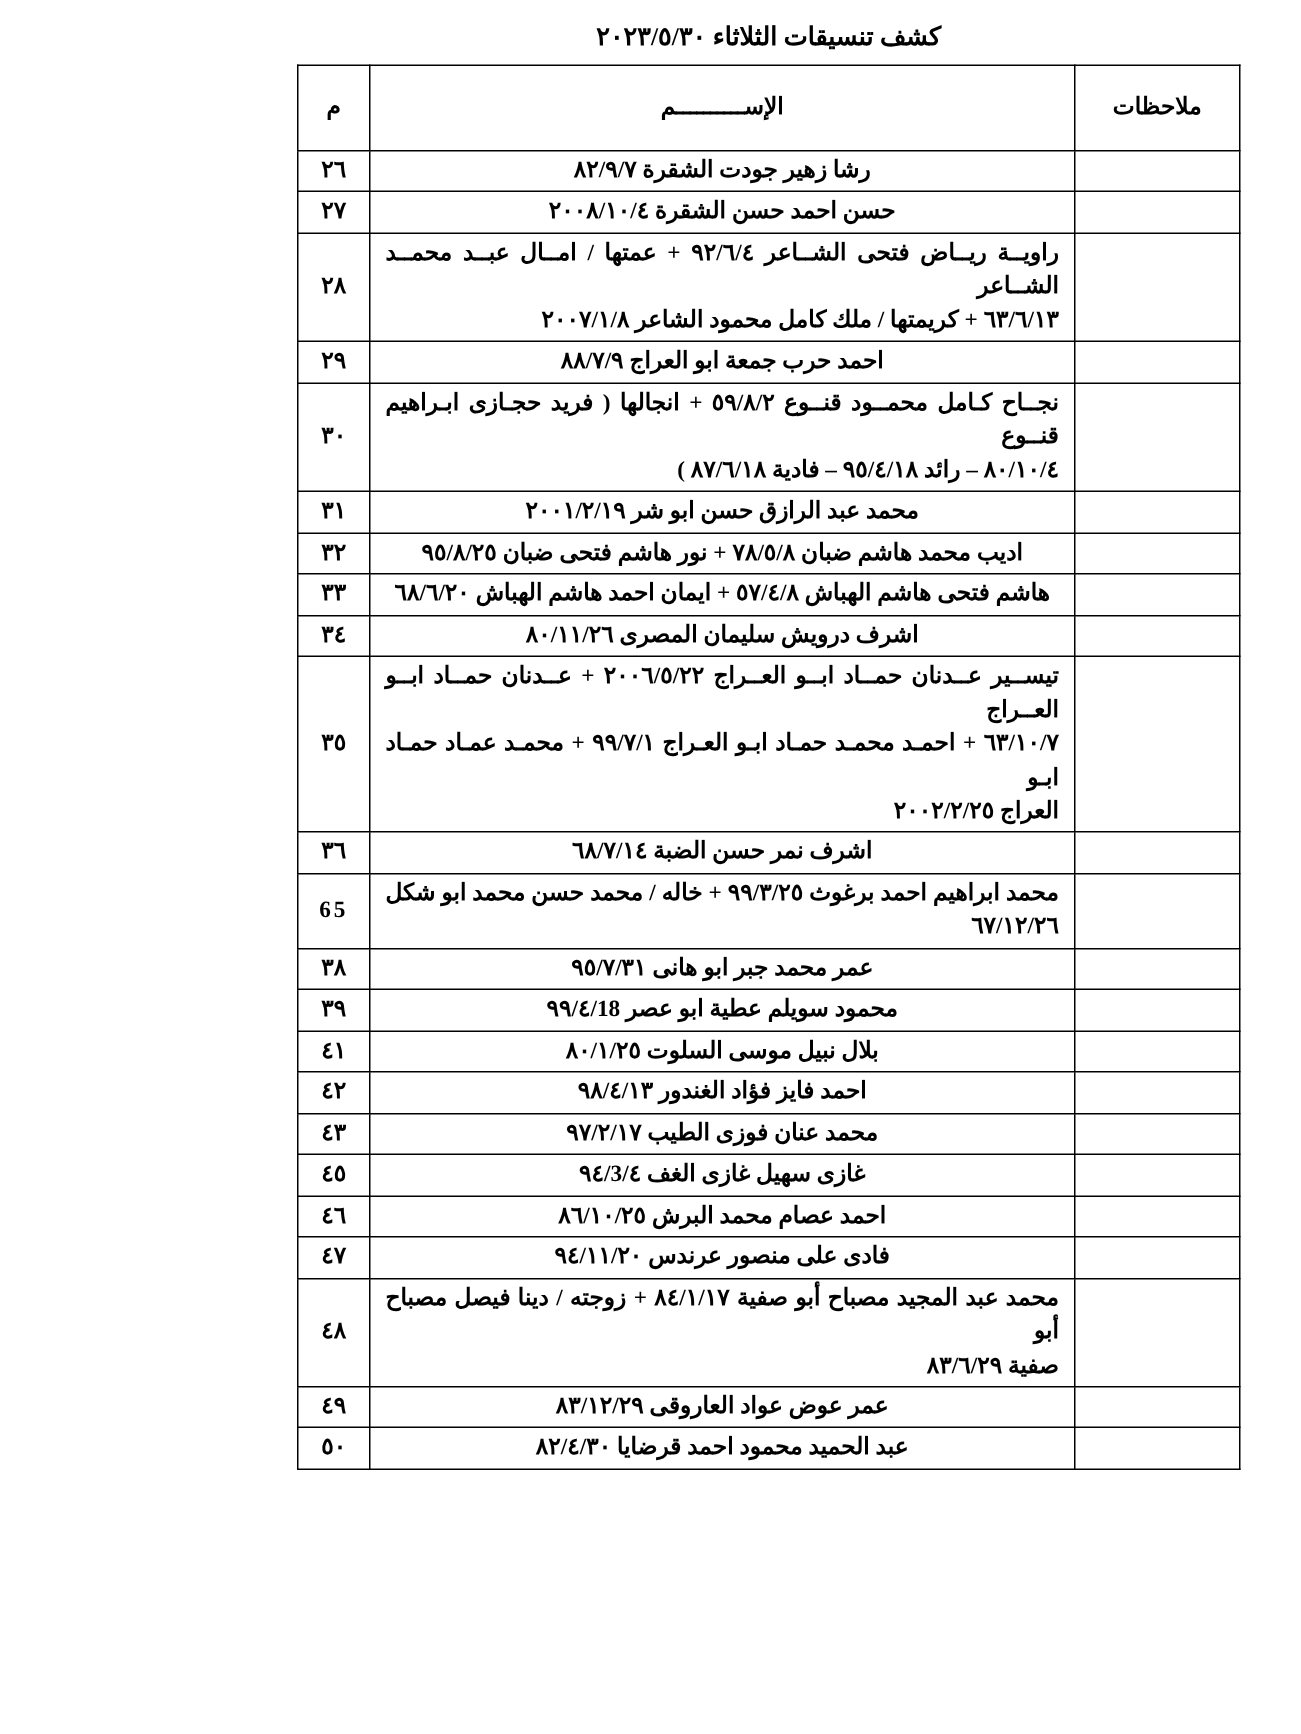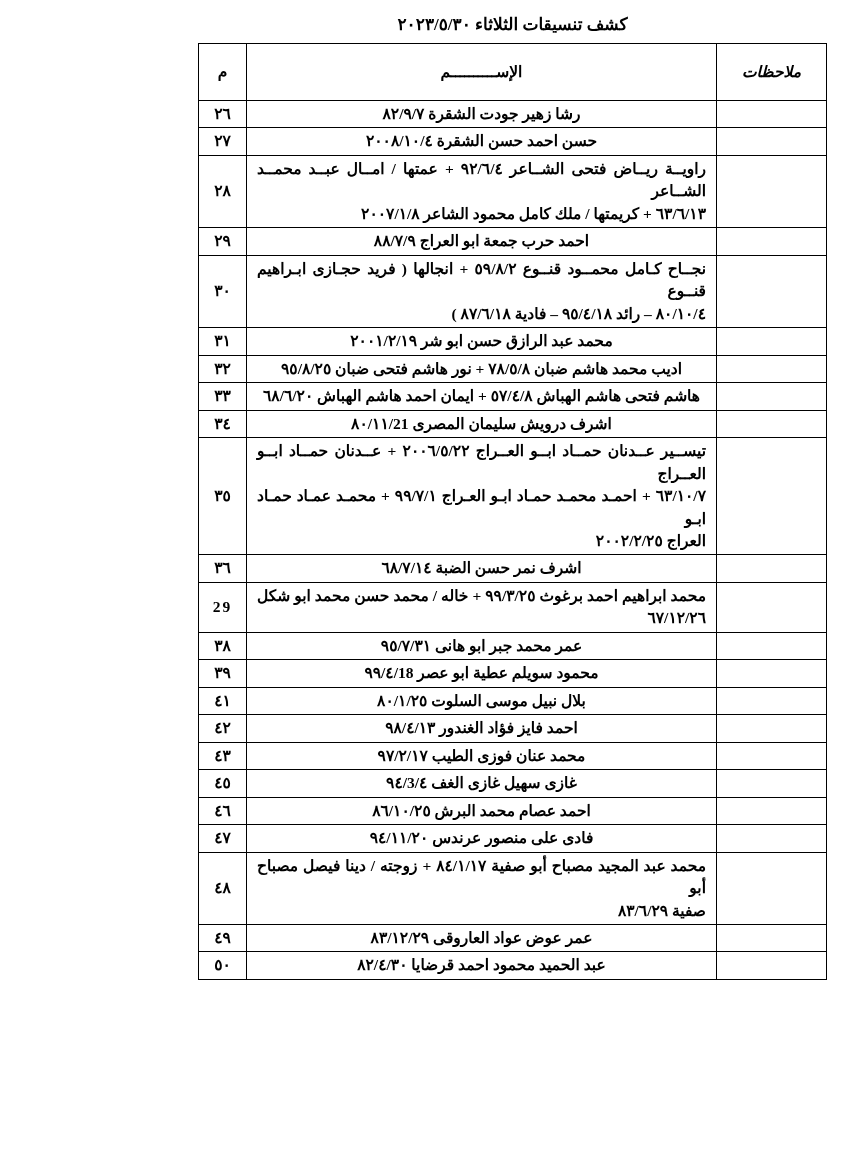--- a/index.html
+++ b/index.html
@@ -47,21 +47,21 @@
   col.c-notes { width: 110px; }
   col.c-name  { width: auto; }
   col.c-num   { width: 48px; }
 
   thead th {
     text-align: center;
     font-weight: bold;
     height: 52px;
     font-size: 16px;
   }
-  th.head-notes { font-size: 15.5px; font-style: italic; }
+  th.head-notes { font-size: 15.5px; }
   th.head-name  { font-size: 15.5px; }
   th.head-num   { font-size: 15.5px; }
 
   td.notes-cell { height: 100%; }
   td.name-cell {
     text-align: center;
     font-weight: bold;
     padding-top: 3px;
     padding-bottom: 3px;
   }
@@ -154,21 +154,21 @@
         <tr>
           <td class="notes-cell"></td>
           <td class="name-cell">
             <span class="name-line">هاشم فتحى هاشم الهباش ٥٧/٤/٨ + ايمان احمد هاشم الهباش ٦٨/٦/٢٠</span>
           </td>
           <td class="num-cell">٣٣</td>
         </tr>
         <tr>
           <td class="notes-cell"></td>
           <td class="name-cell">
-            <span class="name-line">اشرف درويش سليمان المصرى ٨٠/١١/21</span>
+            <span class="name-line">اشرف درويش سليمان المصرى ٨٠/١١/٢٦</span>
           </td>
           <td class="num-cell">٣٤</td>
         </tr>
         <tr>
           <td class="notes-cell"></td>
           <td class="name-cell multi">
             <span class="name-line">تيســير عــدنان حمــاد ابــو العــراج ٢٠٠٦/٥/٢٢ + عــدنان حمــاد ابــو العــراج</span>
             <span class="name-line">٦٣/١٠/٧ + احمـد محمـد حمـاد ابـو العـراج ٩٩/٧/١ + محمـد عمـاد حمـاد ابـو</span>
             <span class="name-line" style="text-align-last: right;">العراج ٢٠٠٢/٢/٢٥</span>
           </td>
@@ -180,21 +180,21 @@
             <span class="name-line">اشرف نمر حسن الضبة ٦٨/٧/١٤</span>
           </td>
           <td class="num-cell">٣٦</td>
         </tr>
         <tr>
           <td class="notes-cell"></td>
           <td class="name-cell multi">
             <span class="name-line">محمد ابراهيم احمد برغوث ٩٩/٣/٢٥ + خاله / محمد حسن محمد ابو شكل</span>
             <span class="name-line" style="text-align-last: right;">٦٧/١٢/٢٦</span>
           </td>
-          <td class="num-cell">29</td>
+          <td class="num-cell">65</td>
         </tr>
         <tr>
           <td class="notes-cell"></td>
           <td class="name-cell">
             <span class="name-line">عمر محمد جبر ابو هانى ٩٥/٧/٣١</span>
           </td>
           <td class="num-cell">٣٨</td>
         </tr>
         <tr>
           <td class="notes-cell"></td>

